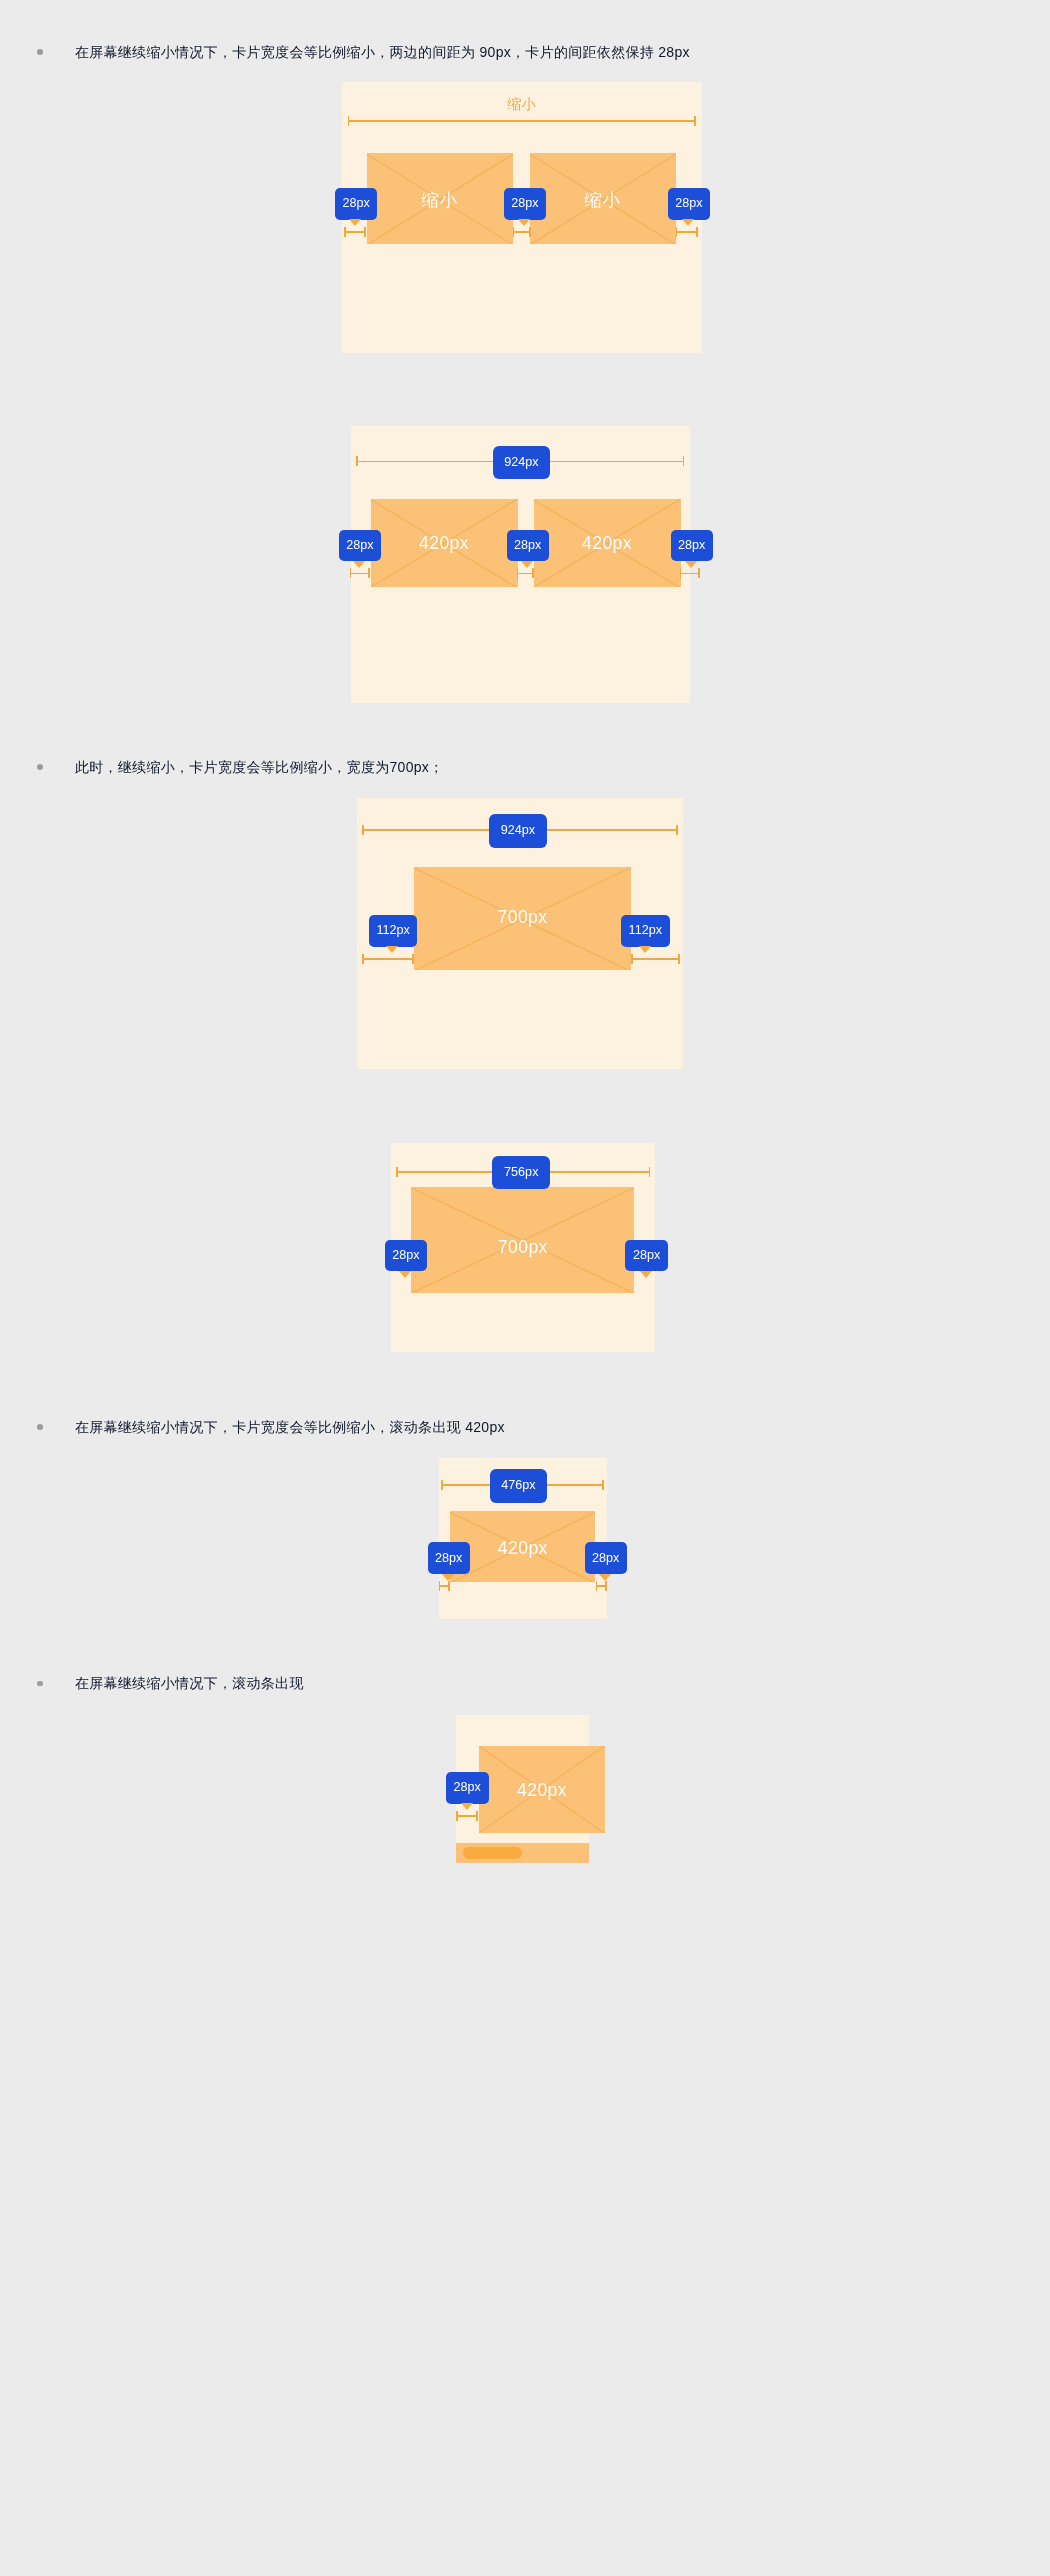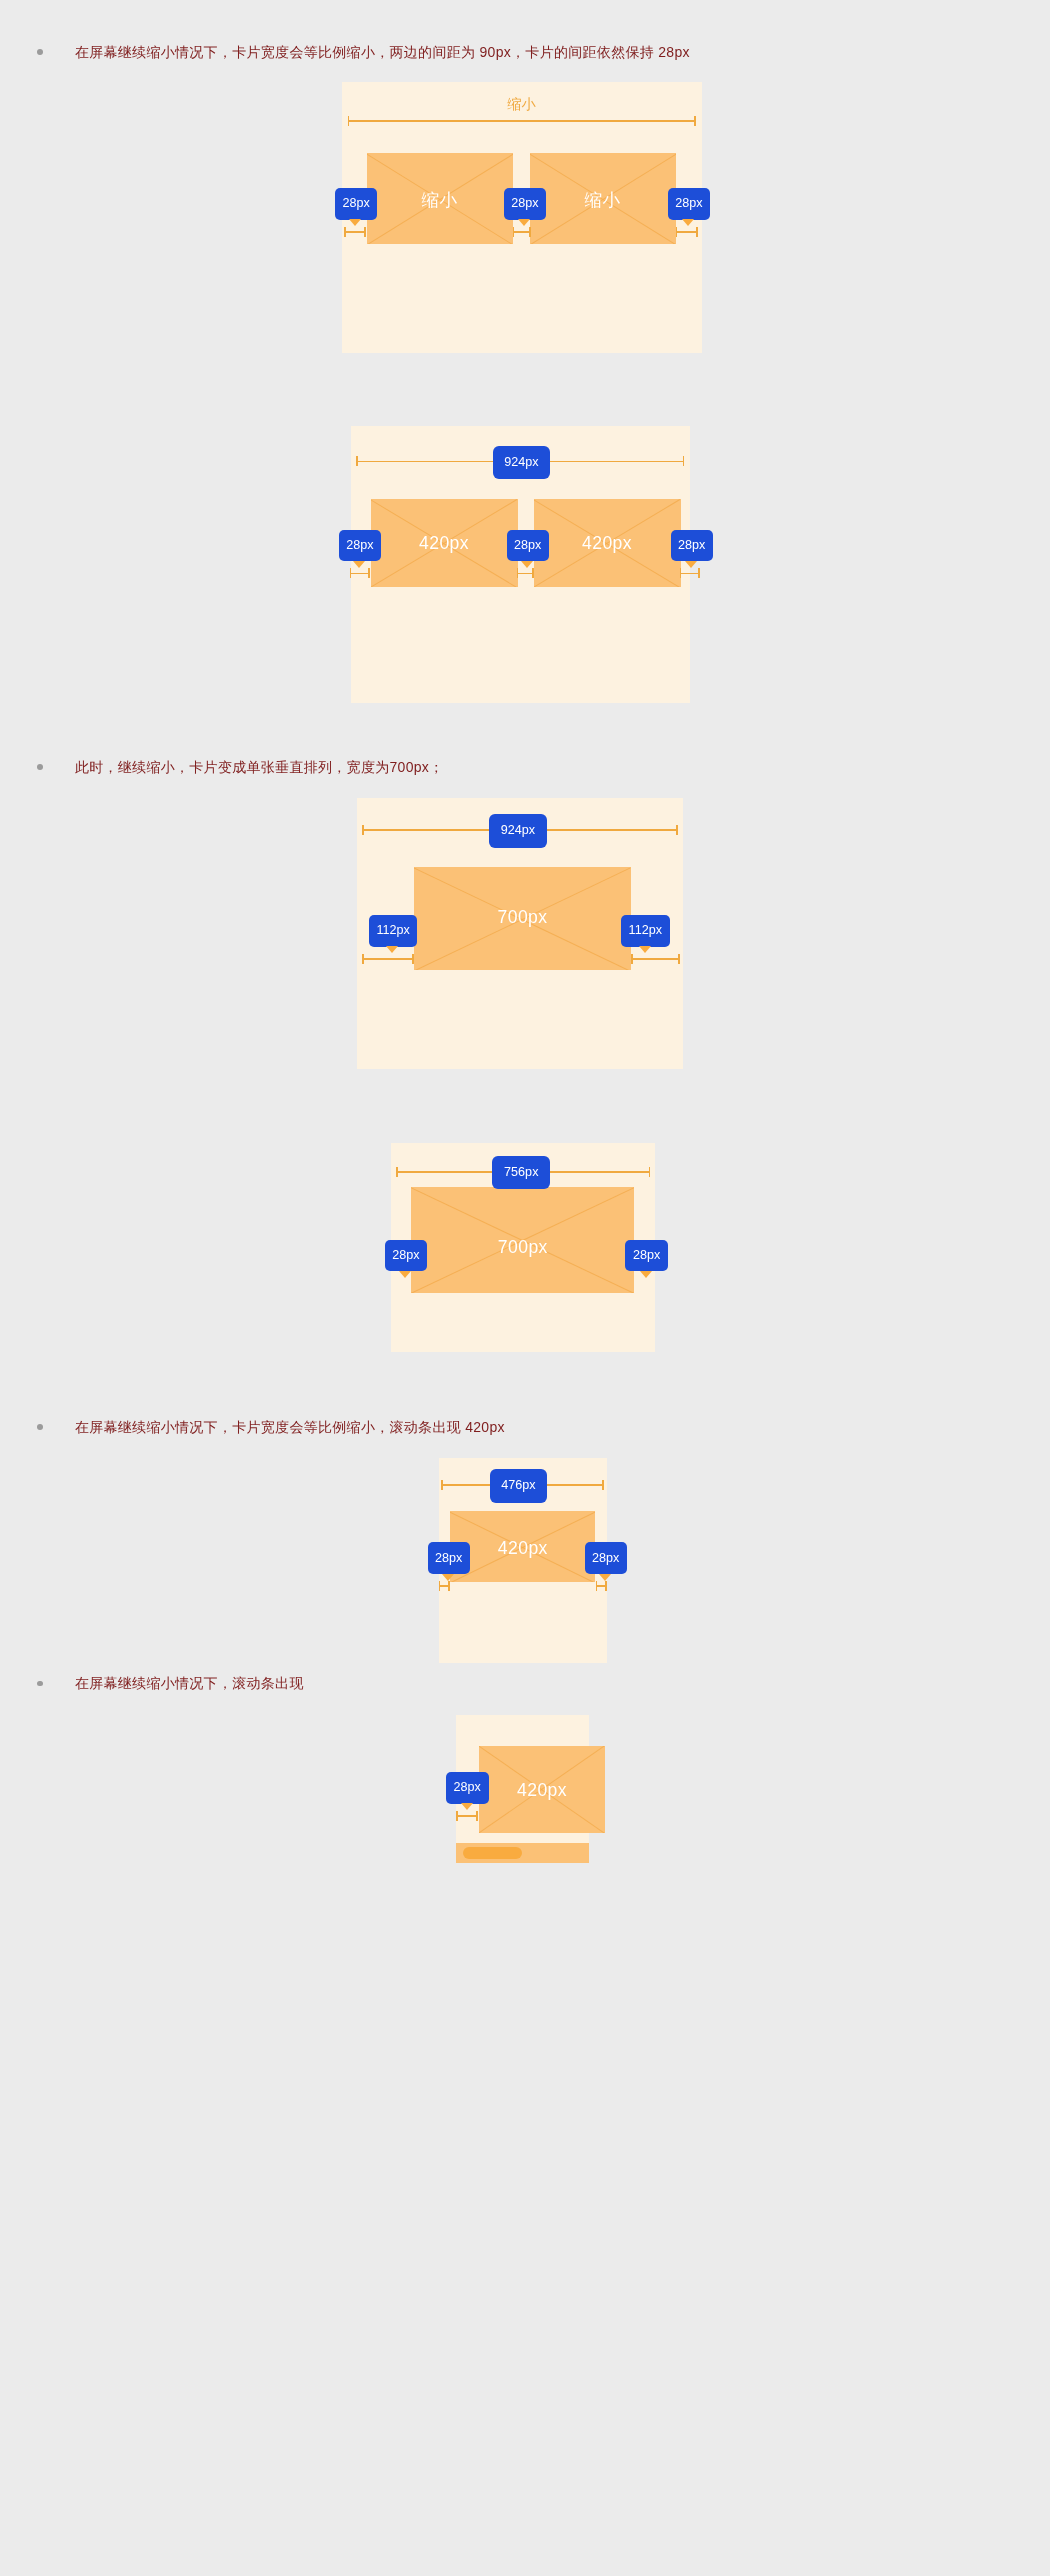--- a/index.html
+++ b/index.html
@@ -23,21 +23,21 @@
     width: 5.9px; height: 5.9px;
     border-radius: 50%;
     background: #9b9b9b;
     flex: 0 0 auto;
     margin-top: 9.2px;
   }
   .bullet-text {
     margin-left: 32px;
     font-size: 14px;
     line-height: 25px;
-    color: #7f1d1d;
+    color: #0f172a;
     letter-spacing: 0.3px;
     max-width: 933px;
   }
 
   
   .figure { position: relative; width: 1050px; }
   .frame {
     position: relative;
     background: #fdf2e0;
     margin: 0 auto;
@@ -212,21 +212,21 @@
 
       <div class="badge tail" style="left:320px;top:104px;">28px</div>
       <div class="dimline" style="top:147px;left:329px;width:20px;"></div>
     </div>
   </div>
 
   <div style="height:52px" class="spacer"></div>
 
   <div class="bullet-row">
     <div class="bullet-dot"></div>
-    <div class="bullet-text">此时，继续缩小，卡片变成单张垂直排列，宽度为700px；</div>
+    <div class="bullet-text">此时，继续缩小，卡片宽度会等比例缩小，宽度为700px；</div>
   </div>
 
   <div class="figure" style="height:271px; margin-top:18.5px;">
     <div class="frame" style="width:326px;height:271px;margin:0 auto;position:relative;left:-5px;">
 
       <div class="dimline" style="top:31px;left:5px;width:316px;"></div>
       <div class="badge flat" style="left:132px;top:16px;">924px</div>
 
       <div class="card" style="left:57px;top:69px;width:217px;height:103px;">
         <div class="diag">
@@ -281,21 +281,21 @@
   </div>
 
   <div style="height:3.4px" class="spacer"></div>
 
   <div class="bullet-row">
     <div class="bullet-dot"></div>
     <div class="bullet-text">在屏幕继续缩小情况下，卡片宽度会等比例缩小，滚动条出现 420px</div>
   </div>
 
   <div class="figure" style="height:161px; margin-top:18.5px;">
-    <div class="frame" style="width:168px;height:205px;margin:8px auto;position:relative;left:-2.5px;">
+    <div class="frame" style="width:168px;height:161px;margin:8px auto;position:relative;left:-2.5px;">
 
       <div class="dimline" style="top:26px;left:2.5px;width:163px;"></div>
       <div class="badge flat" style="left:51px;top:11px;">476px</div>
 
       <div class="card" style="left:11.8px;top:53px;width:145px;height:71px;">
         <div class="diag">
           <span style="transform: rotate(26.0296deg); width: 161px; left: -8.2px;"></span>
           <span style="transform: rotate(-26.0296deg); width: 161px; left: -8.2px;"></span>
         </div>
         <div class="card-label" style="top:27px;">420px</div>

